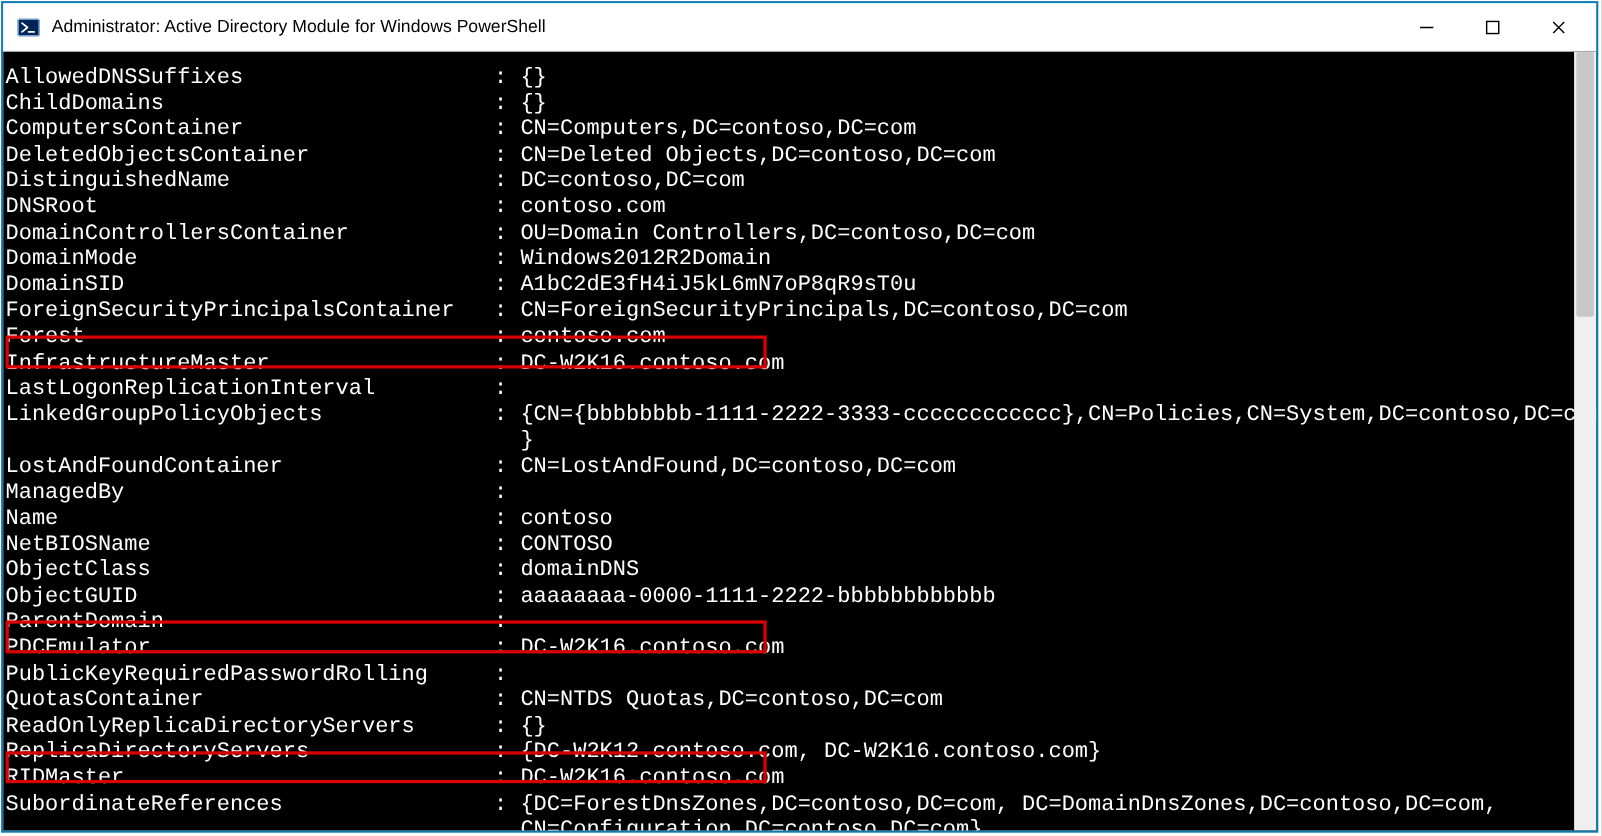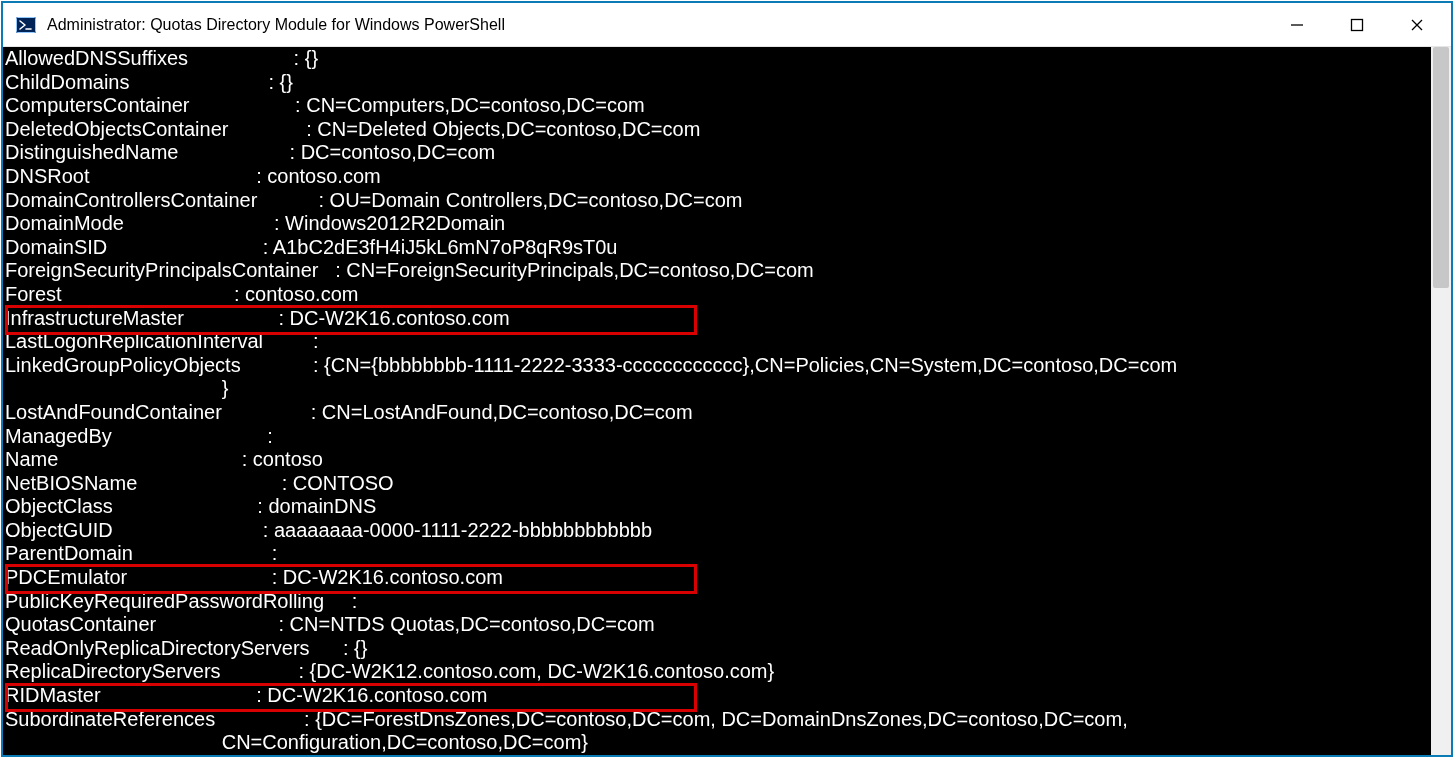--- a/index.html
+++ b/index.html
@@ -64,25 +64,25 @@
   .console-wrap {
     position: relative;
     flex: 1 1 auto;
     background: #000000;
     overflow: hidden;
   }
   .console {
     position: absolute;
     left: 0; top: 0; right: 20px; bottom: 0;
     color: #ffffff;
-    font-family: Liberation Sans, sans-serif;
+    font-family: Liberation Mono, monospace;
     font-size: 20px;
     line-height: 23.6px;
     white-space: pre;
-    padding: 0 2px;
+    padding: 12px 2px;
     letter-spacing: 0px;
   }
   .row { display:block; }
   .highlight-box {
     position: absolute;
     border: 3px solid #d80000;
     box-sizing: border-box;
     pointer-events: none;
   }
   .scrollbar {
@@ -107,21 +107,21 @@
 
   <div class="titlebar">
     <span class="icon">
       <svg width="22" height="22" viewBox="0 0 22 22">
         <rect x="1" y="3" width="20" height="16" rx="1.5" fill="#012456"></rect>
         <rect x="1.5" y="3.5" width="19" height="15" rx="1" fill="none" stroke="#91c8ff" stroke-width="1"></rect>
         <path d="M5 7 L10 11 L5 15" fill="none" stroke="#ffffff" stroke-width="1.6" stroke-linecap="round" stroke-linejoin="round"></path>
         <path d="M11 15 H16" stroke="#ffffff" stroke-width="1.6" stroke-linecap="round"></path>
       </svg>
     </span>
-    <span class="title">Administrator: Quotas Directory Module for Windows PowerShell</span>
+    <span class="title">Administrator: Active Directory Module for Windows PowerShell</span>
     <div class="winctrl">
       <div class="winbtn">
         <svg width="14" height="14" viewBox="0 0 14 14">
             <path d="M1 7 H13" stroke="#000" stroke-width="1.3"></path>
           </svg>
       </div>
       <div class="winbtn">
         <svg width="14" height="14" viewBox="0 0 14 14">
             <rect x="1.5" y="1.5" width="11" height="11" fill="none" stroke="#000" stroke-width="1.3"></rect>
           </svg>

